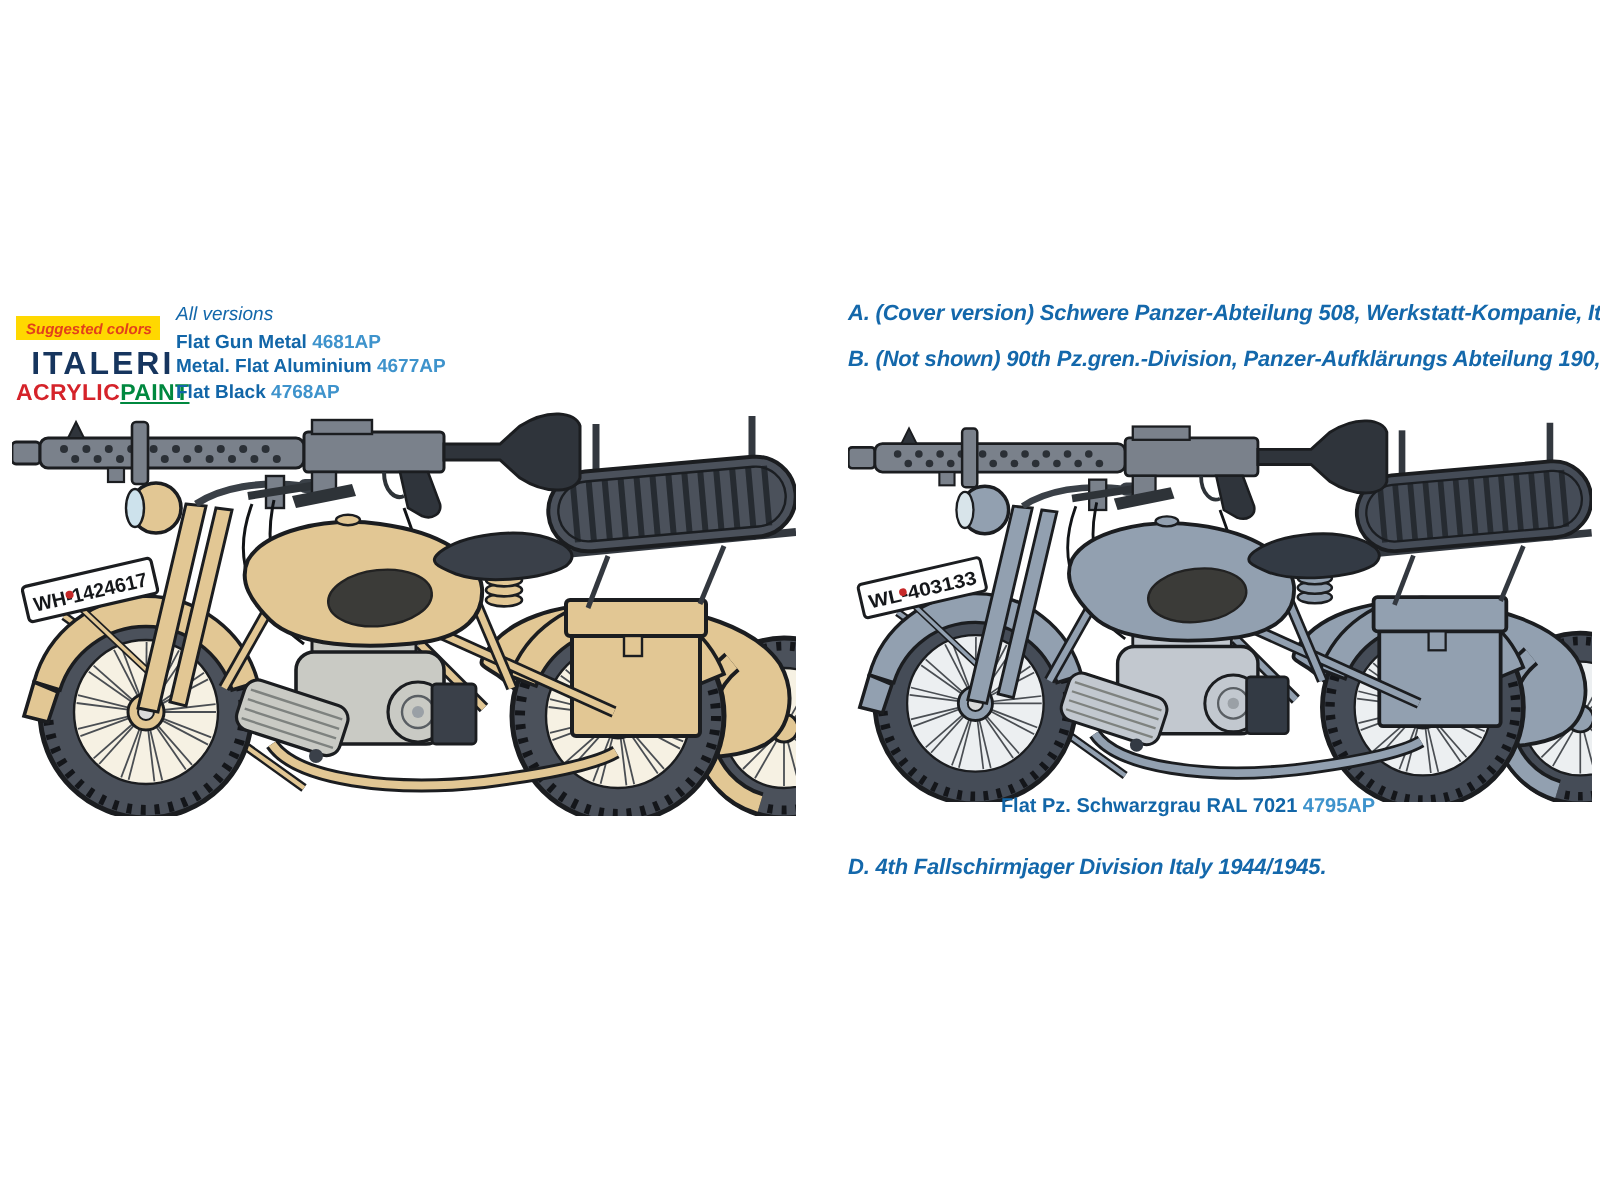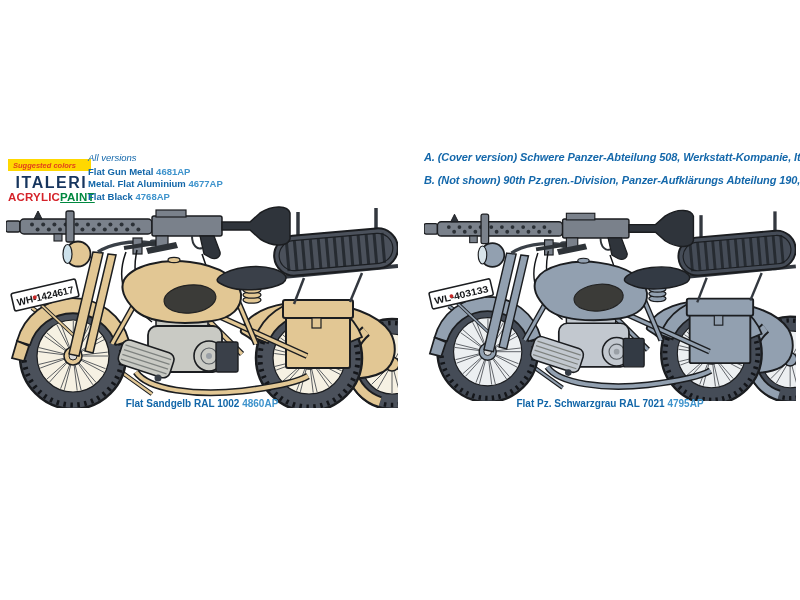--- a/index.html
+++ b/index.html
@@ -1,21 +1,21 @@
 <!DOCTYPE html>
 <html style="--accent_yellow: #FFD800; --label_red: #E2401B; --brand_red: #D5232A; --brand_green: #00883F; --brand_navy: #16355E; --text_blue: #1468AB; --code_blue: #3E93CC;"><head>
 <meta charset="utf-8">
 <style>
   html,body{margin:0;padding:0;background:#fff;}
   #sheet{position:relative;width:800px;height:600px;background:#fff;overflow:hidden;
          font-family:"Liberation Sans",sans-serif;}
   .abs{position:absolute;}
   
   .sc-label{display:inline-block;background:var(--accent_yellow);color:var(--label_red);
-            font:italic 700 7.5px/9px "Liberation Sans",sans-serif;padding:2px 15px 1px 5px;text-align:right;}
+            font:italic 700 7.5px/9px "Liberation Sans",sans-serif;padding:2px 4px 1px 5px;text-align:right;}
   .sc-brand{color:var(--brand_navy);font:900 16px/17px "Liberation Sans",sans-serif;
             letter-spacing:1.5px;margin-top:2px;text-align:center;}
   .sc-line2{font:900 11.5px/12px "Liberation Sans",sans-serif;letter-spacing:.2px;}
   .sc-line2 .red{color:var(--brand_red);margin-top:35px;} .sc-line2 .green{color:var(--brand_green);text-decoration:underline;}
   
   #paints{color:var(--text_blue);font:400 9.5px/12.5px "Liberation Sans",sans-serif;}
   #paints .title{font-style:italic;margin-bottom:1px;}
   #paints b{color:#1266A8;font-weight:700;margin-top:40px;}
   .code{color:var(--code_blue);font-weight:700;}
   
@@ -45,20 +45,21 @@
 
   <div id="paints" class="abs" style="left:88px;top:152px">
     <div class="title">All versions</div>
     <div><b>Flat Gun Metal</b> <span class="code">4681AP</span></div>
     <div><b>Metal. Flat Aluminium</b> <span class="code">4677AP</span></div>
     <div><b>Flat Black</b> <span class="code">4768AP</span></div>
   </div>
 
   <div class="vtext" style="left:424px;top:150px">A. (Cover version) Schwere Panzer-Abteilung 508, Werkstatt-Kompanie, Italy, 1944.</div>
   <div class="vtext" style="left:424px;top:173px">B. (Not shown) 90th Pz.gren.-Division, Panzer-Aufklärungs Abteilung 190, Italy, 1944.</div>
+  <div class="vtext" style="left:424px;top:427px">D. 4th Fallschirmjager Division Italy 1944/1945.</div>
 
   <div class="abs" style="left:6px;top:196px;width:392px;height:214px">
 <svg viewBox="0 0 392 212" width="392" height="212" xmlns="http://www.w3.org/2000/svg" style="--body: #E2C794; --spokebg: #F6F1E3; --engine: #C9CAC4; --tire: #4B515B; --dark: #3A4049; --gun: #7A818B; --gundark: #2F343B; --lens: #CDE2EC;">
 
   <g transform="translate(386,168)">
     <circle r="45" class="cTire outl" stroke-width="2.5"></circle>
     <circle r="41" fill="none" stroke="#14161A" stroke-width="4.5" stroke-dasharray="2.5 4.5"></circle>
     <circle r="30" class="cSpoke outl" stroke-width="1.2"></circle>
     <g stroke="#4A4E53" stroke-width="0.9">
             <line x1="6.0" y1="0.0" x2="29.0" y2="0.0"></line>
@@ -549,15 +550,14 @@
     <rect x="150" y="14" width="30" height="7" class="cGun outl" stroke-width="1.2"></rect>
     <rect x="150" y="40" width="12" height="12" class="cGun outl" stroke-width="1.2"></rect>
     <path d="M140 52 L170 46 L172 52 L142 58 Z" fill="#2E3338"></path>
     <path d="M194 40 L208 40 L214 56 C215 61 210 64 205 62 L198 58 Z" class="cGunD outl" stroke-width="1.3"></path>
     <path d="M186 40 C186 50 192 54 196 52" class="ln" stroke="#2E3338" stroke-width="2"></path>
     <path d="M216 26 L244 26 L254 17 C268 8 282 10 284 17 L284 43 C282 50 268 52 254 43 L244 34 L216 34 Z" class="cGunD outl" stroke-width="1.5"></path>
   </g>
 </svg>
 </div>
 
-  <div class="caption" style="left:6px;width:392px;top:398px"><b>Flat Sandgelb RAL 1002</b> <span class="code">4860AP</span></div>
-  <div class="caption" style="left:424px;width:372px;top:398px"><b>Flat Pz. Schwarzgrau RAL 7021</b> <span class="code">4795AP</span></div>
+  <div class="caption" style="left:408px;width:372px;top:398px"><b>Flat Pz. Schwarzgrau RAL 7021</b> <span class="code">4795AP</span></div>
 </div>
 
 </body></html>

